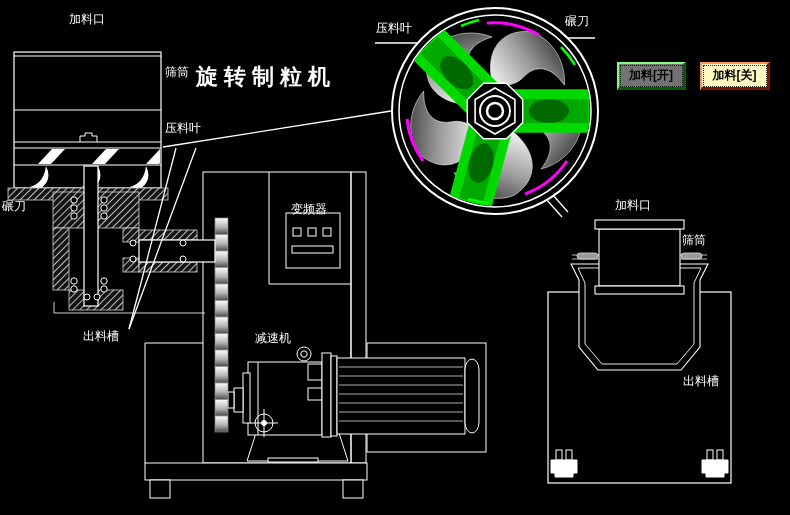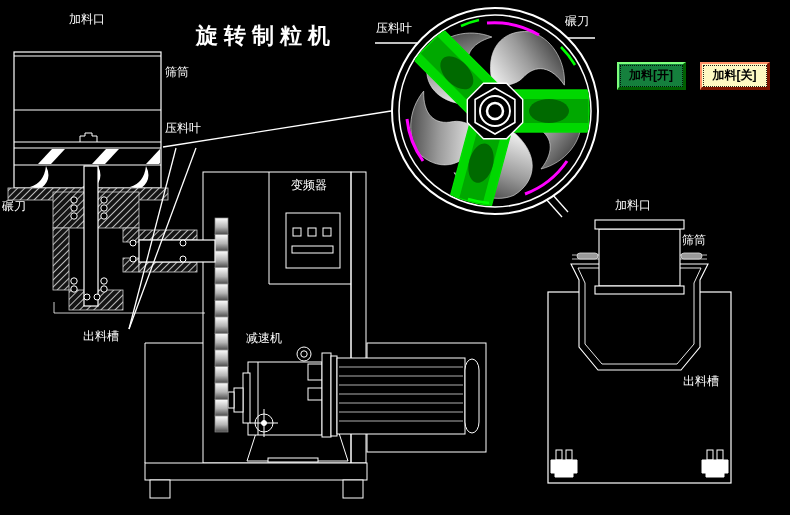--- a/index.html
+++ b/index.html
@@ -1,25 +1,25 @@
 <!DOCTYPE html>
 <html><head>
 <meta charset="utf-8">
 <style>
   html,body{margin:0;padding:0;background:#000;}
   body{width:790px;height:515px;position:relative;overflow:hidden;
        font-family:"Liberation Sans",sans-serif;}
   .stage{position:absolute;left:0;top:0;width:790px;height:433px;background:#000;}
   svg.art{position:absolute;left:0;top:0;}
   .lbl{position:absolute;color:#fff;font-size:12px;line-height:14px;white-space:nowrap;}
-  .title{position:absolute;color:#fff;font-size:22px;font-weight:bold;letter-spacing:6px;white-space:nowrap;}
+  .title{position:absolute;color:#fff;font-size:22px;font-weight:bold;letter-spacing:6px;white-space:nowrap;margin-top:41px;}
   .btn{position:absolute;display:flex;align-items:center;justify-content:center;
        font-size:12px;font-weight:bold;color:#000;cursor:pointer;
        outline:1px dotted rgba(0,0,0,.85);outline-offset:-4px;white-space:nowrap;}
-  .btn.on{background:#15803d;
+  .btn.on{background:#737373;
        border-top:2px solid #7dff7d;border-left:2px solid #7dff7d;
        border-bottom:3px solid #006000;border-right:3px solid #006000;}
   .btn.off{background:#fef9c3;
        border-top:2px solid #ff9168;border-left:2px solid #ff9168;
        border-bottom:3px solid #7c1400;border-right:3px solid #7c1400;}
 </style>
 </head>
 <body>
 
 <div class="stage">
@@ -256,22 +256,22 @@
     </g>
   </g>
 </svg>
 
 <div class="lbl" style="left:69px;top:12px">加料口</div>
 <div class="title" style="left:196px;top:21px">旋转制粒机</div>
 <div class="lbl" style="left:165px;top:65px">筛筒</div>
 <div class="lbl" style="left:165px;top:121px">压料叶</div>
 <div class="lbl" style="left:2px;top:199px">碾刀</div>
 <div class="lbl" style="left:83px;top:329px">出料槽</div>
-<div class="lbl" style="left:291px;top:178px">变频器</div>
-<div class="lbl" style="left:246px;top:331px">减速机</div>
+<div class="lbl" style="left:291px;top:202px">变频器</div>
+<div class="lbl" style="left:255px;top:331px">减速机</div>
 <div class="lbl" style="left:376px;top:21px">压料叶</div>
 <div class="lbl" style="left:565px;top:14px">碾刀</div>
 <div class="lbl" style="left:615px;top:198px">加料口</div>
 <div class="lbl" style="left:682px;top:233px">筛筒</div>
 <div class="lbl" style="left:683px;top:374px">出料槽</div>
 
 <div class="btn on" style="left:617px;top:62px;width:64px;height:23px">加料[开]</div>
 <div class="btn off" style="left:700px;top:62px;width:65px;height:23px">加料[关]</div>
 
 </div>

